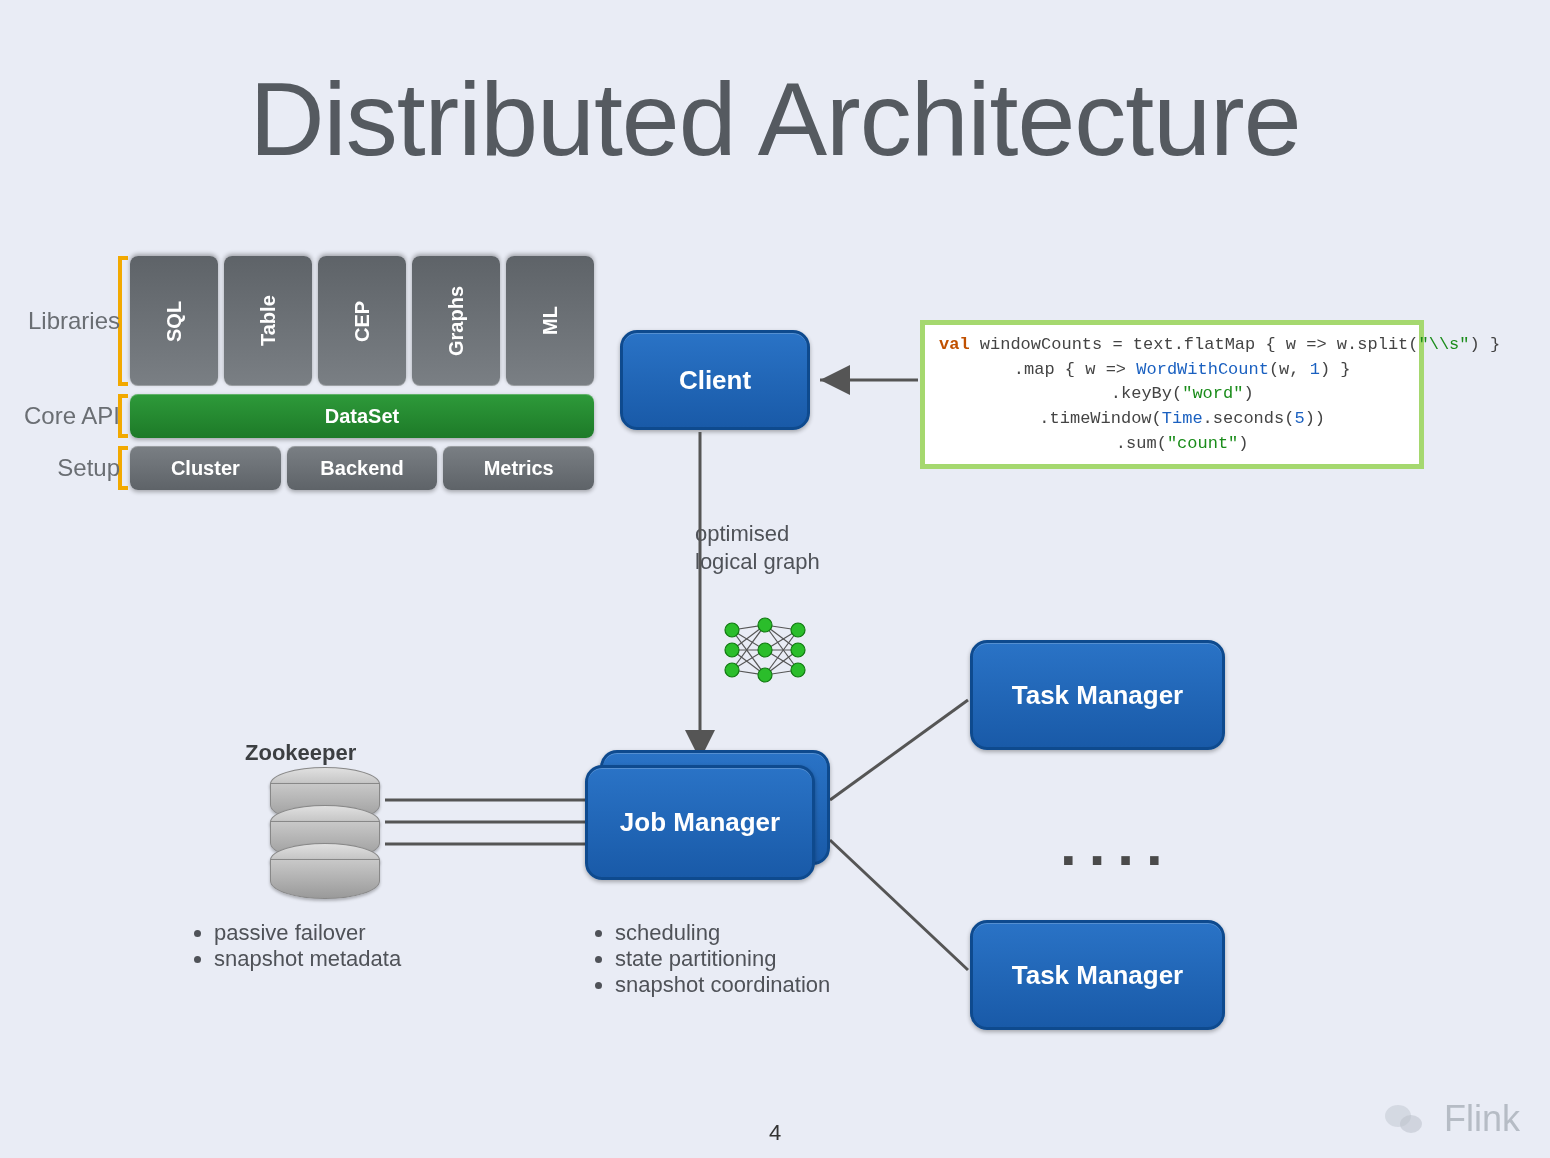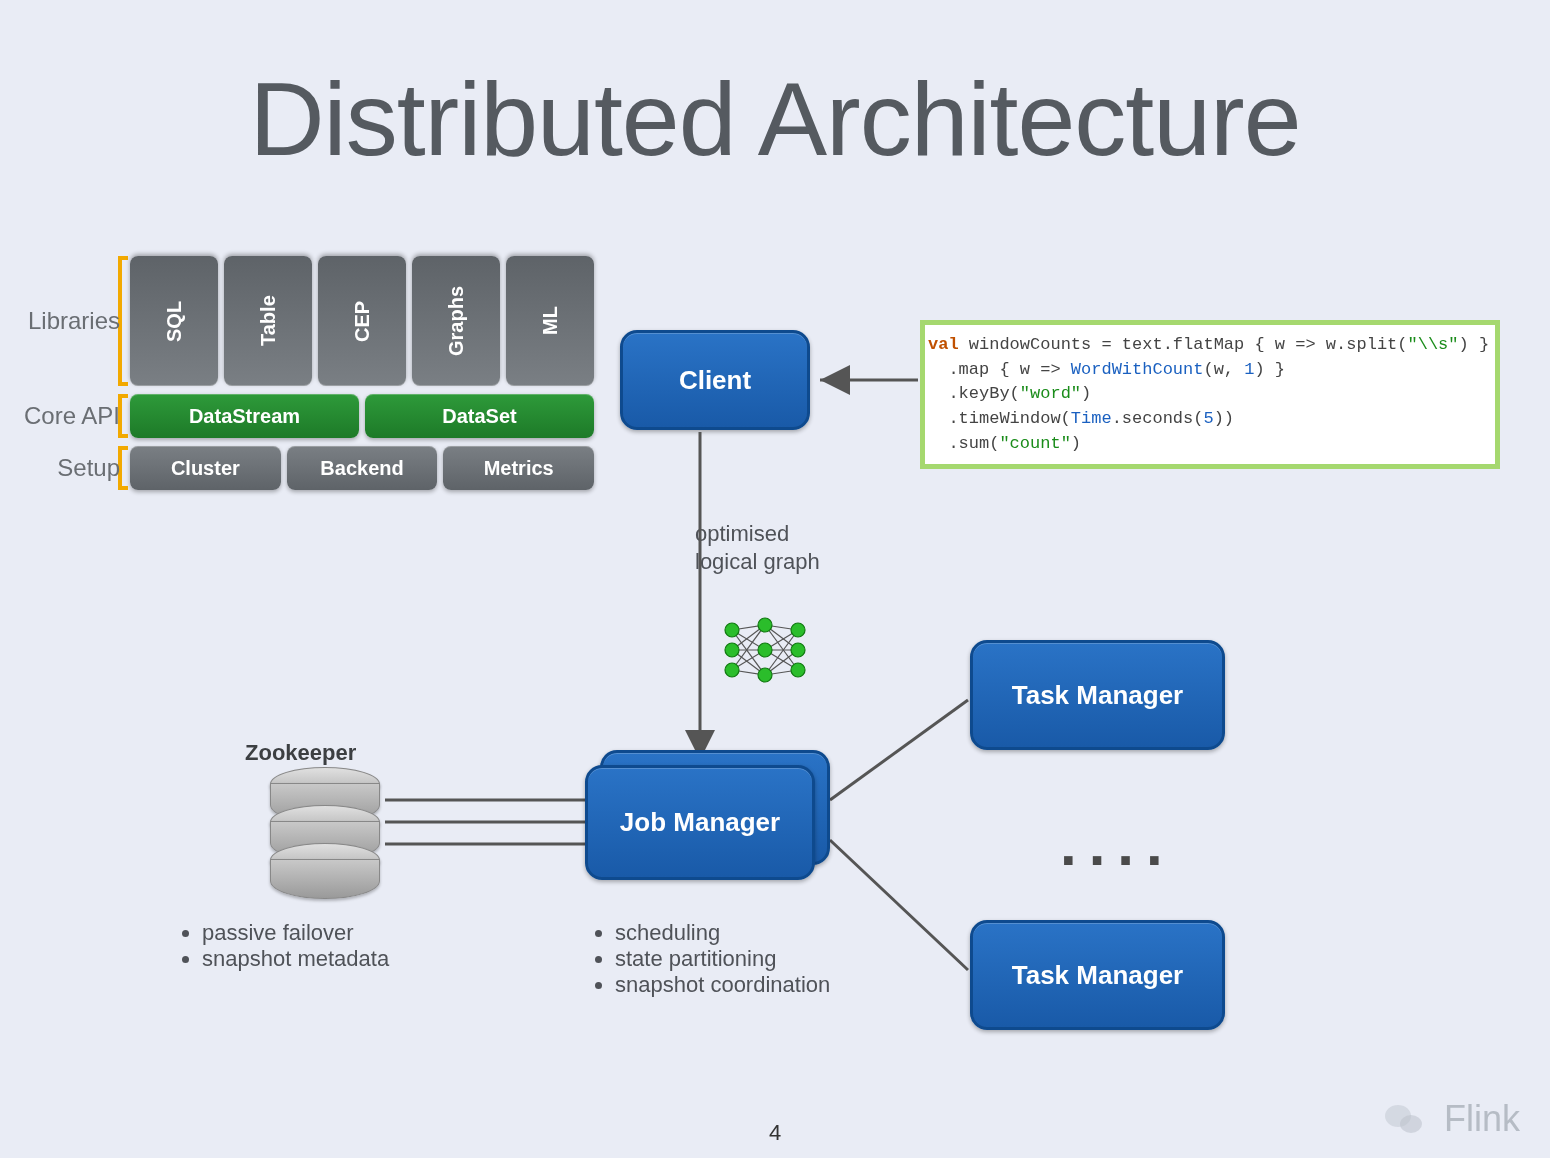--- a/index.html
+++ b/index.html
@@ -91,41 +91,42 @@
     font-size: 60px;
     font-weight: 900;
     letter-spacing: 12px;
     color: #4a4a4a;
   }
 
   
   .codebox {
     position: absolute;
     left: 920px; top: 320px;
-    width: 580px;
+    width: 504px;
     background: #fff;
     border: 5px solid #a5d86f;
-    padding: 8px 3px;
+    padding: 8px 14px;
     font-family: "Courier New", monospace;
     font-size: 17px;
     line-height: 1.45;
     color: #444;
     white-space: pre;
+    text-align: center;
   }
   .codebox .kw { color: #c05000; font-weight: bold; }
   .codebox .str{ color: #1a8c1a; }
   .codebox .num{ color: #1a60c0; }
   .codebox .typ{ color: #1a60c0; }
 
   
   .note { position: absolute; font-size: 22px; color: #4f5258; }
   .note.opt { left: 695px; top: 520px; line-height: 1.25; }
   .note.zk-title { left: 245px; top: 740px; font-weight: 700; color: #3c3f42; }
   .note ul { list-style: disc; margin-left: 30px; }
-  .note.zk-list { left: 172px; top: 920px; }
+  .note.zk-list { left: 184px; top: 920px; }
   .note.jm-list { left: 585px; top: 920px; }
 
   
   .db { position: absolute; left: 270px; top: 785px; width: 110px; }
   .disk {
     width: 110px; height: 34px; border-radius: 50%;
     background: linear-gradient(#e0e0e0,#a8a8a8);
     border: 1px solid #888;
     margin-top: -18px;
     box-shadow: 0 2px 3px rgba(0,0,0,.25);
@@ -155,21 +156,20 @@
     <div class="stack-label">Libraries</div>
     <div class="tile vert">SQL</div>
     <div class="tile vert">Table</div>
     <div class="tile vert">CEP</div>
     <div class="tile vert">Graphs</div>
     <div class="tile vert">ML</div>
   </div>
   <div class="stack-row row-core">
     <div class="bracket"></div>
     <div class="stack-label">Core API</div>
-    <div class="tile green">DataStream</div>
     <div class="tile green">DataSet</div>
   </div>
   <div class="stack-row row-setup">
     <div class="bracket"></div>
     <div class="stack-label">Setup</div>
     <div class="tile">Cluster</div>
     <div class="tile">Backend</div>
     <div class="tile">Metrics</div>
   </div>
 </div>

